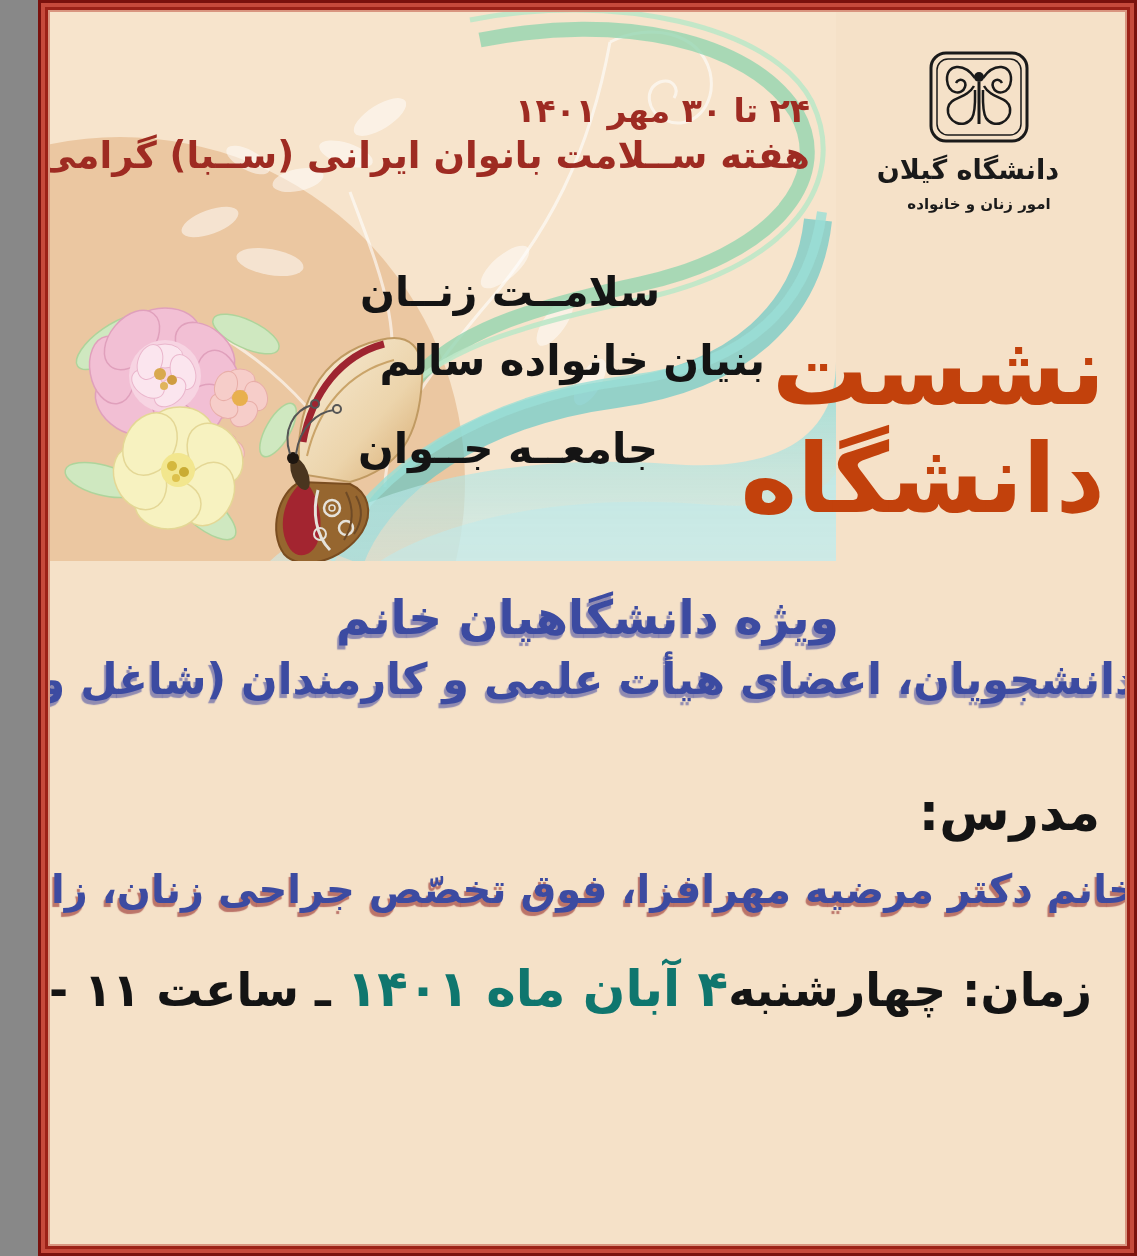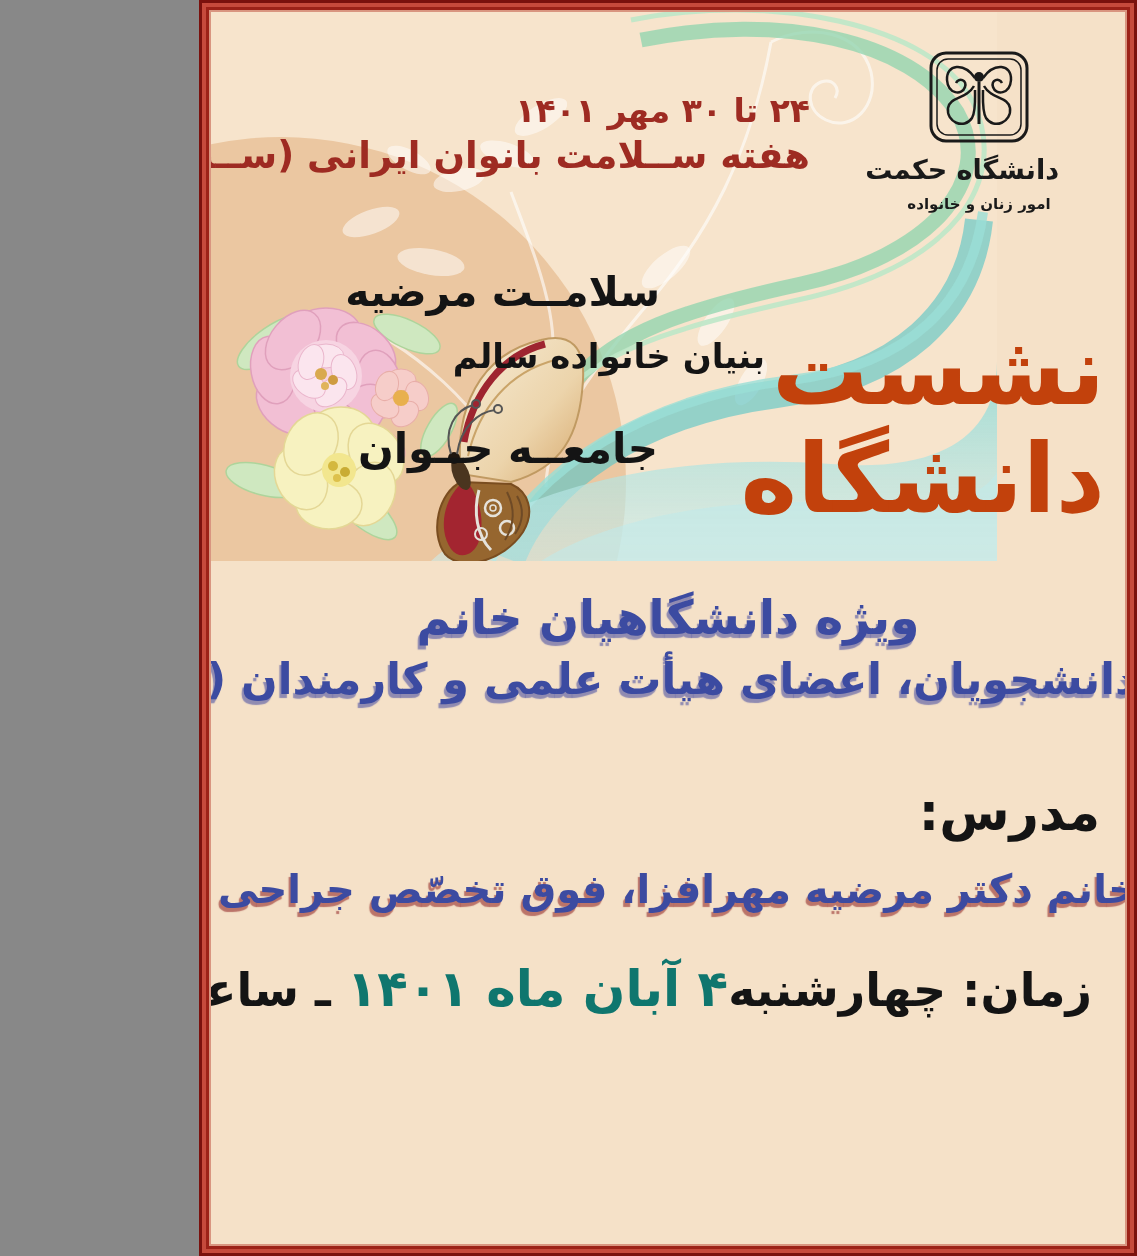--- a/index.html
+++ b/index.html
@@ -1,18 +1,18 @@
 <!DOCTYPE html>
 <html dir="rtl" lang="fa"><head>
 <meta charset="utf-8">
 <style>
   html,body{margin:0;padding:0;background:#888;}
   .poster{
     position:relative;
-    width:938px;height:1256px;
+    width:1099px;height:1256px;
     background:#f5e1c8;
     overflow:hidden;
     font-family:"DejaVu Sans", sans-serif;
     direction:rtl;
   }
   .frame{
     position:absolute;inset:0;z-index:50;pointer-events:none;
     box-shadow:
       inset 0 0 0 3px #7a110d,
       inset 0 0 0 7px #c64a3c,
@@ -32,21 +32,21 @@
   .hdr-dates .l2{font-size:37px;line-height:1.35;}
   .logo{
     position:absolute;top:50px;right:78px;width:160px;z-index:5;
     text-align:center;color:#1a1a1a;
   }
   .logo .emblem{margin:0 auto;width:102px;height:94px;}
   .logo .uni{font-size:27px;font-weight:bold;margin-top:6px;white-space:nowrap;}
   .logo .dept{font-size:15px;font-weight:bold;margin-top:10px;white-space:nowrap;}
   .slogan{position:absolute;z-index:5;color:#141414;font-weight:bold;white-space:nowrap;}
   .slogan.s1{top:268px;right:477px;font-size:41px;}
-  .slogan.s2{top:336px;right:372px;font-size:34px;}
+  .slogan.s2{top:336px;right:372px;font-size:42px;}
   .slogan.s3{top:424px;right:479px;font-size:42px;}
   .main-title{
     position:absolute;top:318px;right:32px;z-index:5;
     text-align:right;color:#c2410c;font-weight:bold;
     font-size:96px;line-height:1.12;white-space:nowrap;
   }
   .audience{position:absolute;left:0;right:0;z-index:5;text-align:center;
     color:#3c4ba1;font-weight:bold;white-space:nowrap;
     text-shadow:-2px 4px 1px rgba(110,110,170,0.75);}
   .audience.a1{top:590px;font-size:47px;}
@@ -215,25 +215,25 @@
 
   <div class="logo">
     <svg class="emblem" viewBox="0 0 102 94">
       <rect x="3" y="3" width="96" height="88" rx="15" fill="none" stroke="#1a1a1a" stroke-width="3"></rect>
       <rect x="9" y="9" width="84" height="76" rx="11" fill="none" stroke="#1a1a1a" stroke-width="1.5"></rect>
       <circle cx="51" cy="27" r="5" fill="#1a1a1a"></circle>
       <line x1="51" y1="32" x2="51" y2="74" stroke="#1a1a1a" stroke-width="3"></line>
       <path d="M 47,28 C 36,12 18,14 19,30 C 20,44 34,46 37,37 C 39,30 31,27 28,33 M 46,36 C 38,50 22,46 20,58 C 18,72 36,80 44,68 C 48,61 47,48 47,40" fill="none" stroke="#1a1a1a" stroke-width="2.5"></path>
       <path d="M 55,28 C 66,12 84,14 83,30 C 82,44 68,46 65,37 C 63,30 71,27 74,33 M 56,36 C 64,50 80,46 82,58 C 84,72 66,80 58,68 C 54,61 55,48 55,40" fill="none" stroke="#1a1a1a" stroke-width="2.5"></path>
     </svg>
-    <div class="uni">دانشگاه حکمت</div>
+    <div class="uni">دانشگاه گیلان</div>
     <div class="dept">امور زنان و خانواده</div>
   </div>
 
-  <div class="slogan s1">سلامــت مرضیه</div>
+  <div class="slogan s1">سلامــت زنــان</div>
   <div class="slogan s2">بنیان خانواده سالم</div>
   <div class="slogan s3">جامعــه جــوان</div>
 
   <div class="main-title">
     <div>نشست</div>
     <div>دانشگاه</div>
   </div>
 
   <div class="audience a1">ویژه دانشگاهیان خانم</div>
   <div class="audience a2">دانشجویان، اعضای هیأت علمی و کارمندان (شاغل و بازنشسته)</div>

